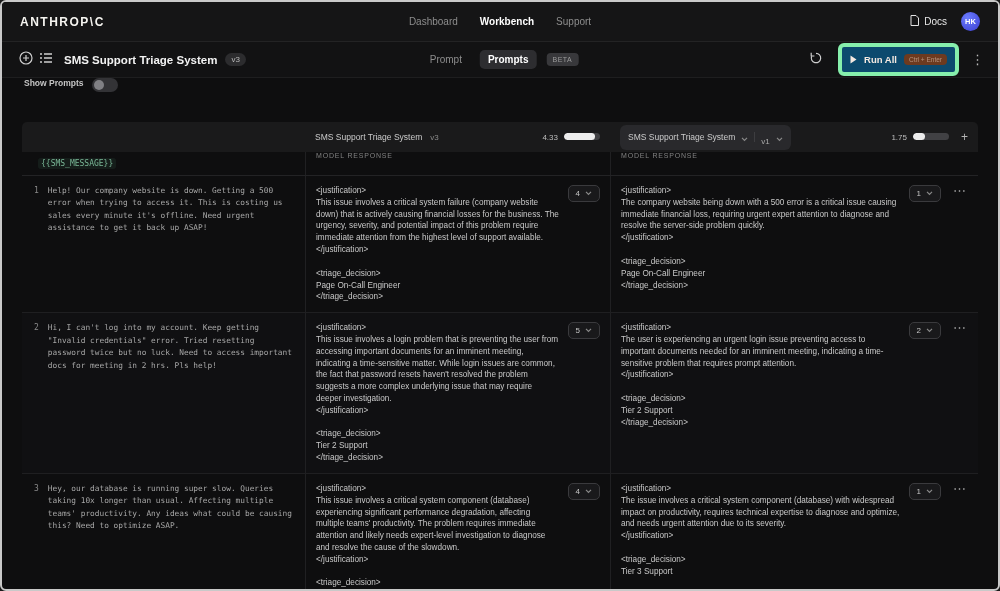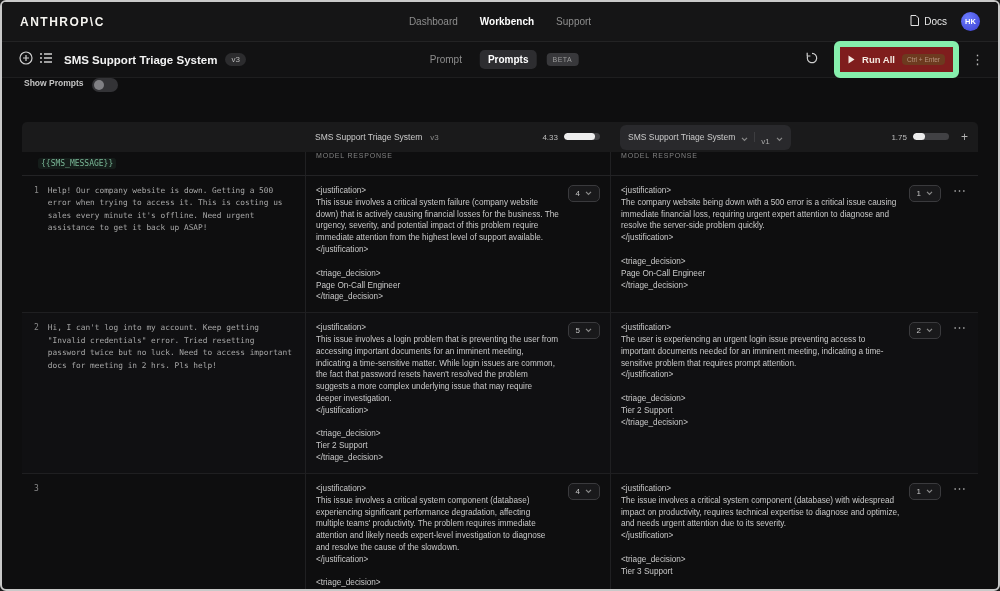--- a/index.html
+++ b/index.html
@@ -32,21 +32,21 @@
   }
   .icon-btn { background:none; border:none; cursor:pointer; display:flex; align-items:center; padding:3px; }
   .tb-title { font-size:11.5px; font-weight:bold; color:#f2f2f2; margin-left:8px; }
   .ver-pill { margin-left:8px; font-size:8px; color:#b9b9b9; background:#2c2c2e; border-radius:8px; padding:2px 6px; }
   .mode-tabs { position:absolute; left:50%; transform:translateX(-50%); display:flex; align-items:center; gap:10px; }
   .mode-tab { font-size:10px; color:#8d8d8d; background:none; border:none; font-family:inherit; cursor:pointer; padding:4px 8px; border-radius:5px; }
   .mode-tab.active { color:#ffffff; font-weight:bold; background:#2d2d30; }
   .beta-pill { font-size:7px; color:#9c9c9c; background:#38383b; padding:3px 6px; border-radius:4px; letter-spacing:0.5px; }
   .tb-right { margin-left:auto; display:flex; align-items:center; gap:12px; }
   .run-btn {
-    display:flex; align-items:center; gap:7px; background:#7f1d1d; border:6px solid #86efac;
+    display:flex; align-items:center; gap:7px; background:#0c4a6e; border:4px solid #86efac;
     border-radius:6px; padding:5px 8px; cursor:pointer; color:#f4e9e1; font-family:inherit;
   }
   .run-label { font-size:9.5px; font-weight:bold; }
   .run-shortcut { font-size:6.5px; color:rgba(250,228,212,0.5); background:#6d3a1f; border-radius:4px; padding:2px 5px; }
   .kebab { font-size:13px; color:#bdbdbd; background:none; border:none; cursor:pointer; line-height:1; }
   
   .showprompts { height:30px; display:flex; align-items:flex-start; gap:8px; padding:0 22px; }
   .sp-label { font-size:8.5px; font-weight:bold; color:#c4c4c4; }
   .toggle { width:26px; height:14px; border-radius:7px; background:#333336; position:relative; border:none; cursor:pointer; }
   .toggle .knob { position:absolute; left:2px; top:2px; width:10px; height:10px; border-radius:50%; background:#808084; }
@@ -289,20 +289,21 @@
                 <path d="M1 1l3 3 3-3" fill="none" stroke="#8a8a8a" stroke-width="1.4"></path>
               </svg></span>
         </button>
         <button class="row-menu">⋯</button>
       </div>
     </div>
 
     <div class="grid-row t-row">
       <div class="cell c1">
         <span class="rownum">3</span>
+        <div class="input-text">Hey, our database is running super slow. Queries taking 10x longer than usual. Affecting multiple teams' productivity. Any ideas what could be causing this? Need to optimize ASAP.</div>
       </div>
       <div class="cell c2">
         <div class="resp">&lt;justification&gt;
 This issue involves a critical system component (database) experiencing significant performance degradation, affecting multiple teams' productivity. The problem requires immediate attention and likely needs expert-level investigation to diagnose and resolve the cause of the slowdown.
 &lt;/justification&gt;
 
 &lt;triage_decision&gt;</div>
         <button class="score-pill">
           <span>4</span>
           <span><svg width="7" height="5" viewBox="0 0 8 6">

